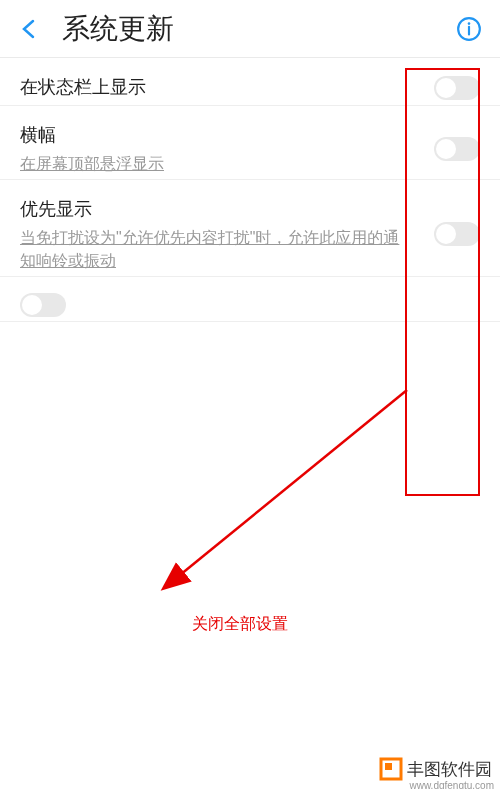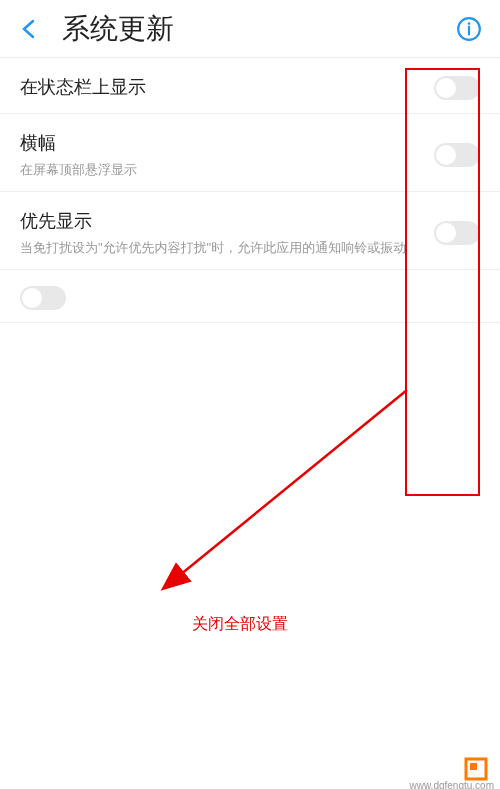--- a/index.html
+++ b/index.html
@@ -44,39 +44,40 @@
       align-items: center;
     }
     .info-icon svg {
       width: 26px;
       height: 26px;
     }
     .list {
       padding: 0 0 0 0;
     }
     .item {
-      padding: 16px 20px 12px 20px;
+      padding: 16px 20px 4px 20px;
       display: flex;
       align-items: center;
       border-bottom: 1px solid #eee;
     }
     .item-text {
       flex: 1;
     }
     .item-label {
       font-size: 18px;
       color: #222;
       line-height: 1.5;
     }
     .item-sub {
-      font-size: 13px;
+      font-size: 16px;
       color: #999;
       line-height: 1.4;
       margin-top: 4px;
       max-width: 390px;
+      text-decoration: underline;
     }
     .toggle {
       width: 46px;
       height: 24px;
       background: #e8e8e8;
       border-radius: 12px;
       position: relative;
       flex-shrink: 0;
     }
     .toggle::after {
@@ -202,14 +203,15 @@
   <line x1="257" y1="10" x2="30" y2="195" stroke="#e60000" stroke-width="2.5" marker-end="url(#ah)"></line>
 </svg>
 
 <div class="annotation-text">关闭全部设置</div>
 
 <div class="watermark">
   <svg class="watermark-logo" viewBox="0 0 24 24">
     <rect x="2" y="2" width="20" height="20" fill="none" stroke="#ff7a00" stroke-width="3"></rect>
     <rect x="6" y="6" width="7" height="7" fill="#ff7a00"></rect>
   </svg>
+  <span>丰图软件园</span>
 </div>
 <div class="watermark-sub">www.dgfengtu.com</div>
 
 </body></html>

